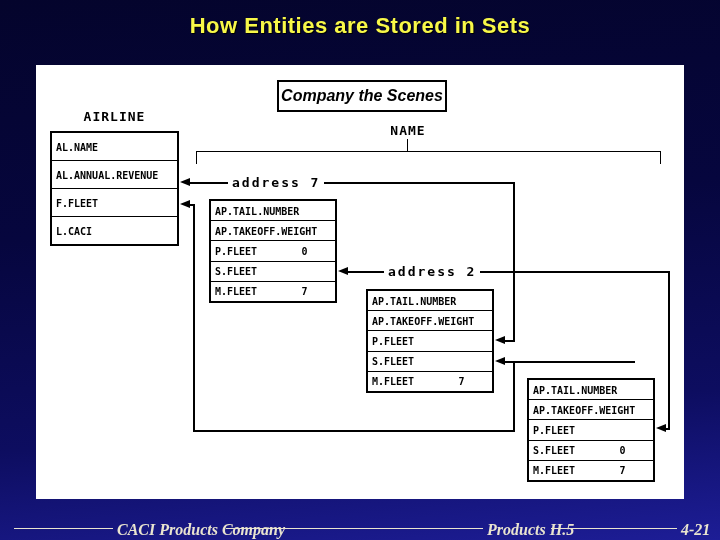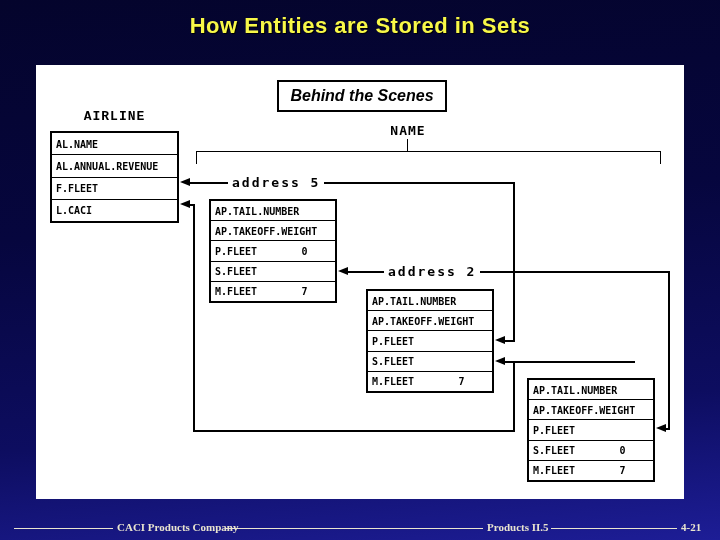--- a/index.html
+++ b/index.html
@@ -44,38 +44,38 @@
     border-top:4.5px solid transparent;border-bottom:4.5px solid transparent;
     border-right:10px solid #000;
   }
   .addr{
     position:absolute;background:#fff;color:#000;padding:1px 4px;z-index:3;
     font:bold 13px "DejaVu Sans Mono",monospace;letter-spacing:2px;white-space:nowrap;
   }
   .footline{position:absolute;height:1px;background:#e9e4cf;}
   .foottext{
     position:absolute;color:#e9e4cf;white-space:nowrap;
-    font-family:"Liberation Serif",serif;font-weight:bold;font-size:11px;
+    font-family:"Liberation Serif",serif;font-weight:bold;font-size:16px;font-style:italic;
   }
 </style>
 </head>
 <body>
 
 <div class="slide">
 
   <div class="slide-title">How Entities are Stored in Sets</div>
 
   <div class="panel"></div>
 
   <div class="scenebox">
-    <span>Behind the Scenes</span>
+    <span>Company the Scenes</span>
   </div>
 
-  <div class="hdr" style="left:50px;top:109px;width:129px;font-family:Liberation Mono, monospace;">AIRLINE</div>
-  <div class="tbl" style="left:50px;top:131px;width:129px;height:92px;">
+  <div class="hdr" style="left:50px;top:109px;width:129px;">AIRLINE</div>
+  <div class="tbl" style="left:50px;top:131px;width:129px;height:115px;">
     <div class="row">
         <span class="lbl">AL.NAME</span>
         <span class="val"></span>
       </div>
     <div class="row">
         <span class="lbl">AL.ANNUAL.REVENUE</span>
         <span class="val"></span>
       </div>
     <div class="row">
         <span class="lbl">F.FLEET</span>
@@ -91,21 +91,21 @@
   <div class="vl1" style="left:407px;top:139px;height:12px;"></div>
   <div class="hl1" style="left:196px;top:151px;width:465px;"></div>
   <div class="vl1" style="left:196px;top:151px;height:13px;"></div>
   <div class="vl1" style="left:660px;top:151px;height:13px;"></div>
 
   <div class="arrow" style="left:180px;top:178px;"></div>
   <div class="hl" style="left:190px;top:182px;width:324px;"></div>
   <div class="vl" style="left:513px;top:182px;height:160px;"></div>
   <div class="hl" style="left:505px;top:340px;width:9px;"></div>
   <div class="arrow" style="left:495px;top:336px;"></div>
-  <div class="addr" style="left:228px;top:174px;">address 5</div>
+  <div class="addr" style="left:228px;top:174px;">address 7</div>
 
   <div class="arrow" style="left:338px;top:267px;"></div>
   <div class="hl" style="left:348px;top:271px;width:321px;"></div>
   <div class="vl" style="left:668px;top:271px;height:159px;"></div>
   <div class="hl" style="left:666px;top:428px;width:4px;"></div>
   <div class="arrow" style="left:656px;top:424px;"></div>
   <div class="addr" style="left:384px;top:263px;">address 2</div>
 
   <div class="arrow" style="left:495px;top:357px;"></div>
   <div class="hl" style="left:505px;top:361px;width:130px;"></div>

